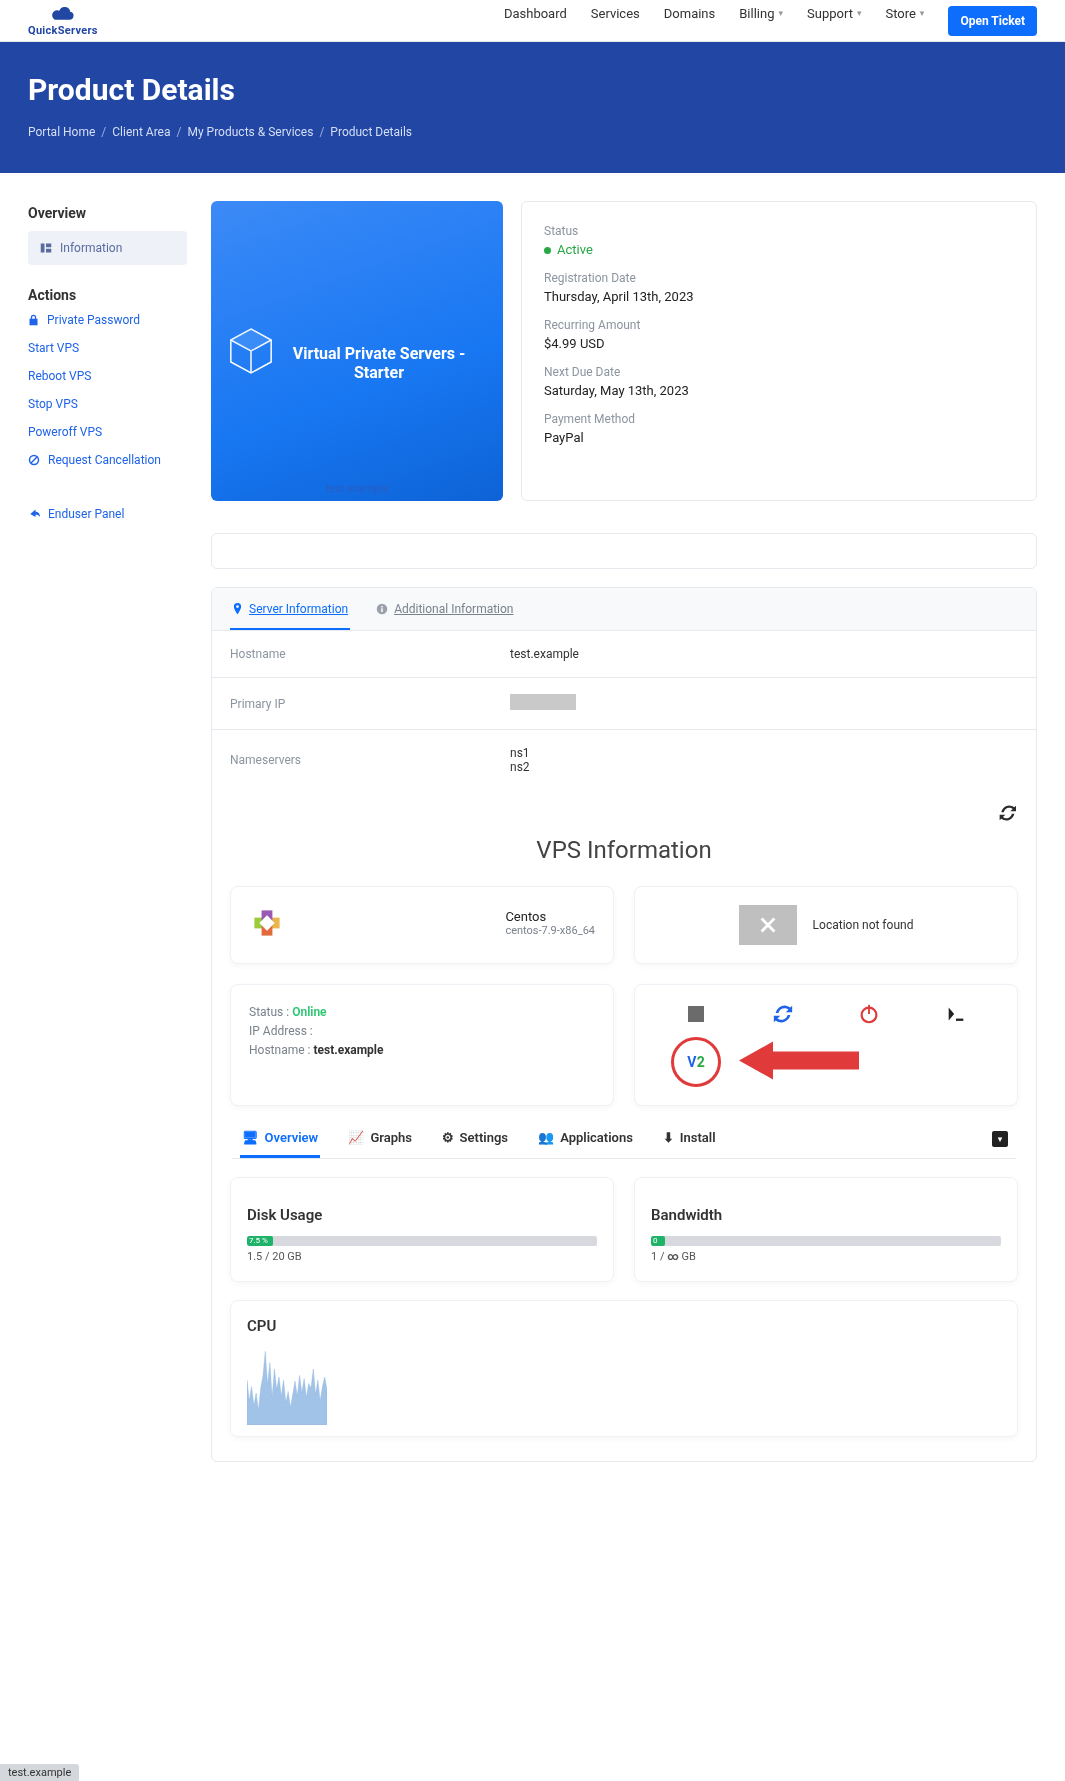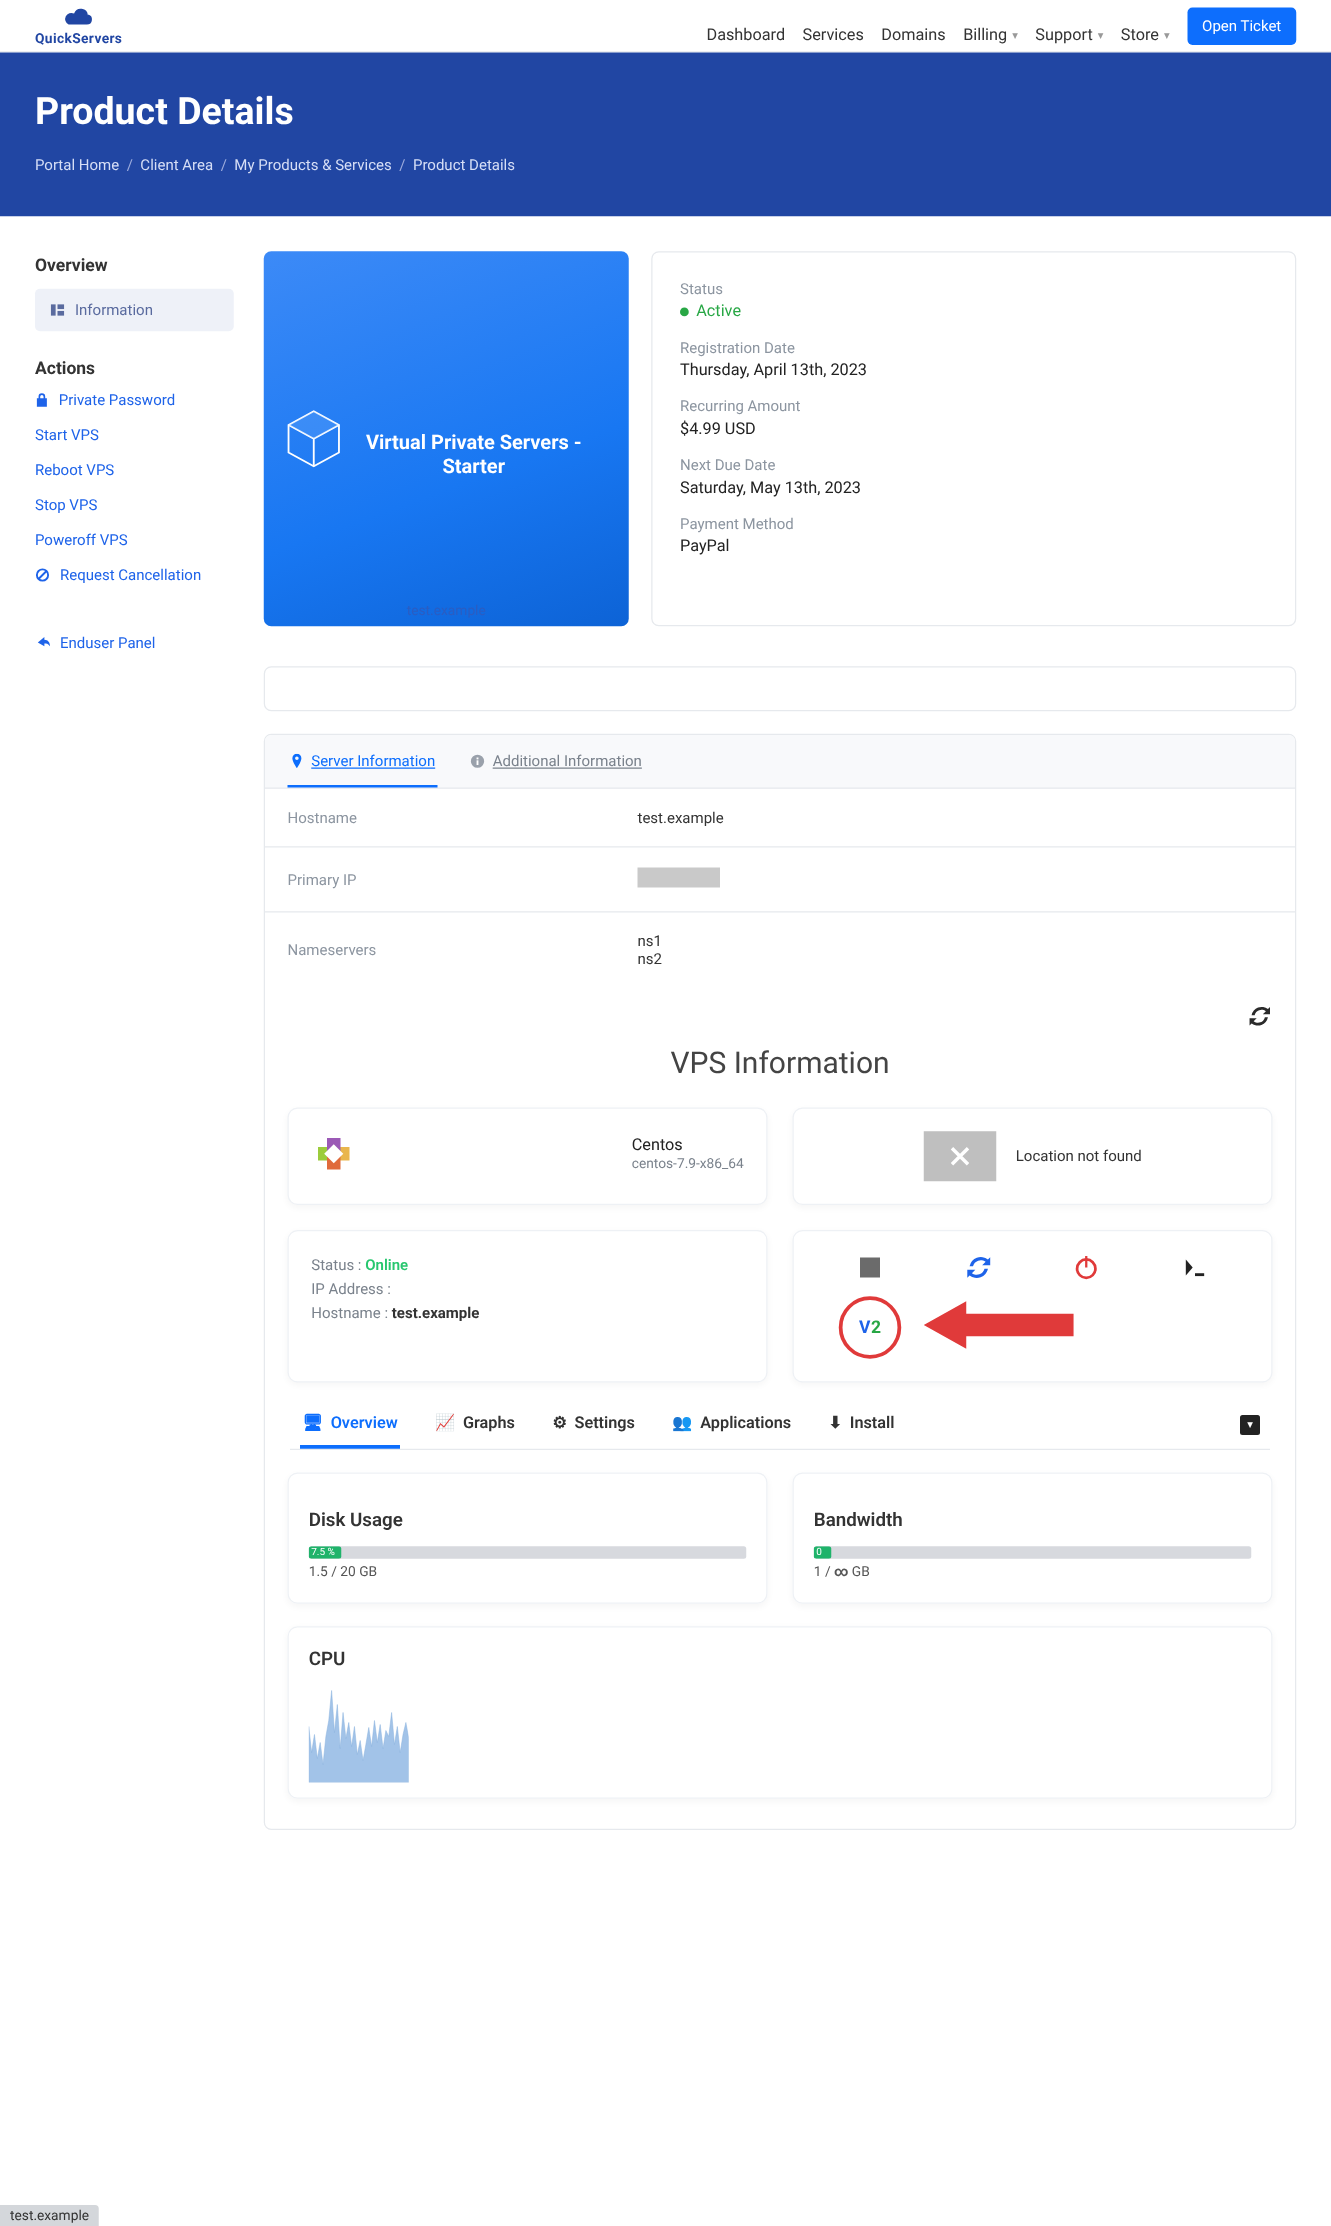--- a/index.html
+++ b/index.html
@@ -19,24 +19,24 @@
   }
   *{box-sizing:border-box;font-family:-apple-system,BlinkMacSystemFont,"Segoe UI",Roboto,Helvetica,Arial,sans-serif;}
   html,body{margin:0;padding:0;background:#fff;color:var(--text);}
   body{font-size:13px;}
 
   
   .topnav{height:var(--nav-h);border-bottom:1px solid var(--line);display:flex;align-items:center;padding:0 28px;justify-content:space-between;}
   .brand{display:flex;align-items:flex-end;gap:0;flex-direction:column;align-items:center;}
   .brand .cloud-icon{width:26px;height:18px;}
   .brand .brand-name{color:#2146a3;font-weight:700;font-size:11px;margin-top:1px;letter-spacing:.3px;}
-  .nav-links{display:flex;align-items:flex-end;gap:14px;}
+  .nav-links{display:flex;align-items:flex-start;gap:24px;}
   .nav-link{color:#333;font-size:13px;text-decoration:none;display:flex;align-items:center;gap:4px;cursor:pointer;}
   .nav-link .caret{font-size:9px;color:#999;}
-  .btn-primary{background:var(--blue);color:#fff;border:none;border-radius:4px;padding:8px 12px;font-size:12px;font-weight:400;cursor:pointer;}
+  .btn-primary{background:var(--blue);color:#fff;border:none;border-radius:4px;padding:8px 12px;font-size:12px;font-weight:700;cursor:pointer;}
 
   
   .hero{background:var(--deep-blue);color:#fff;padding:30px 28px 34px;}
   .hero h1{margin:0 0 18px;font-size:30px;font-weight:700;}
   .crumbs{display:flex;flex-wrap:wrap;align-items:center;gap:6px;font-size:12px;color:#d6def6;}
   .crumbs a{color:#d6def6;text-decoration:none;cursor:pointer;}
   .crumbs .sep{color:#9dacdd;}
 
   
   .wrap{display:flex;gap:24px;padding:28px;align-items:flex-start;}

